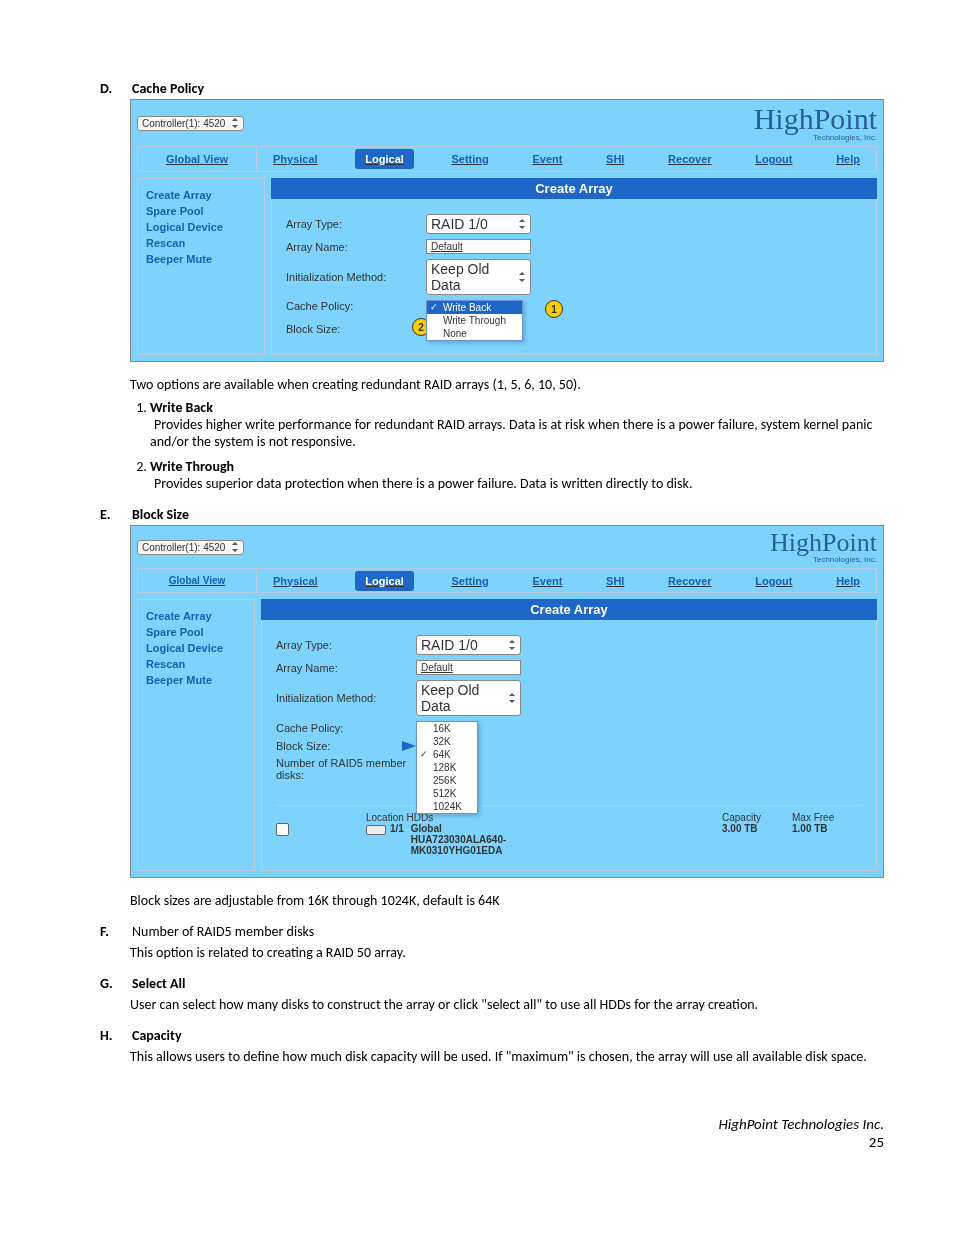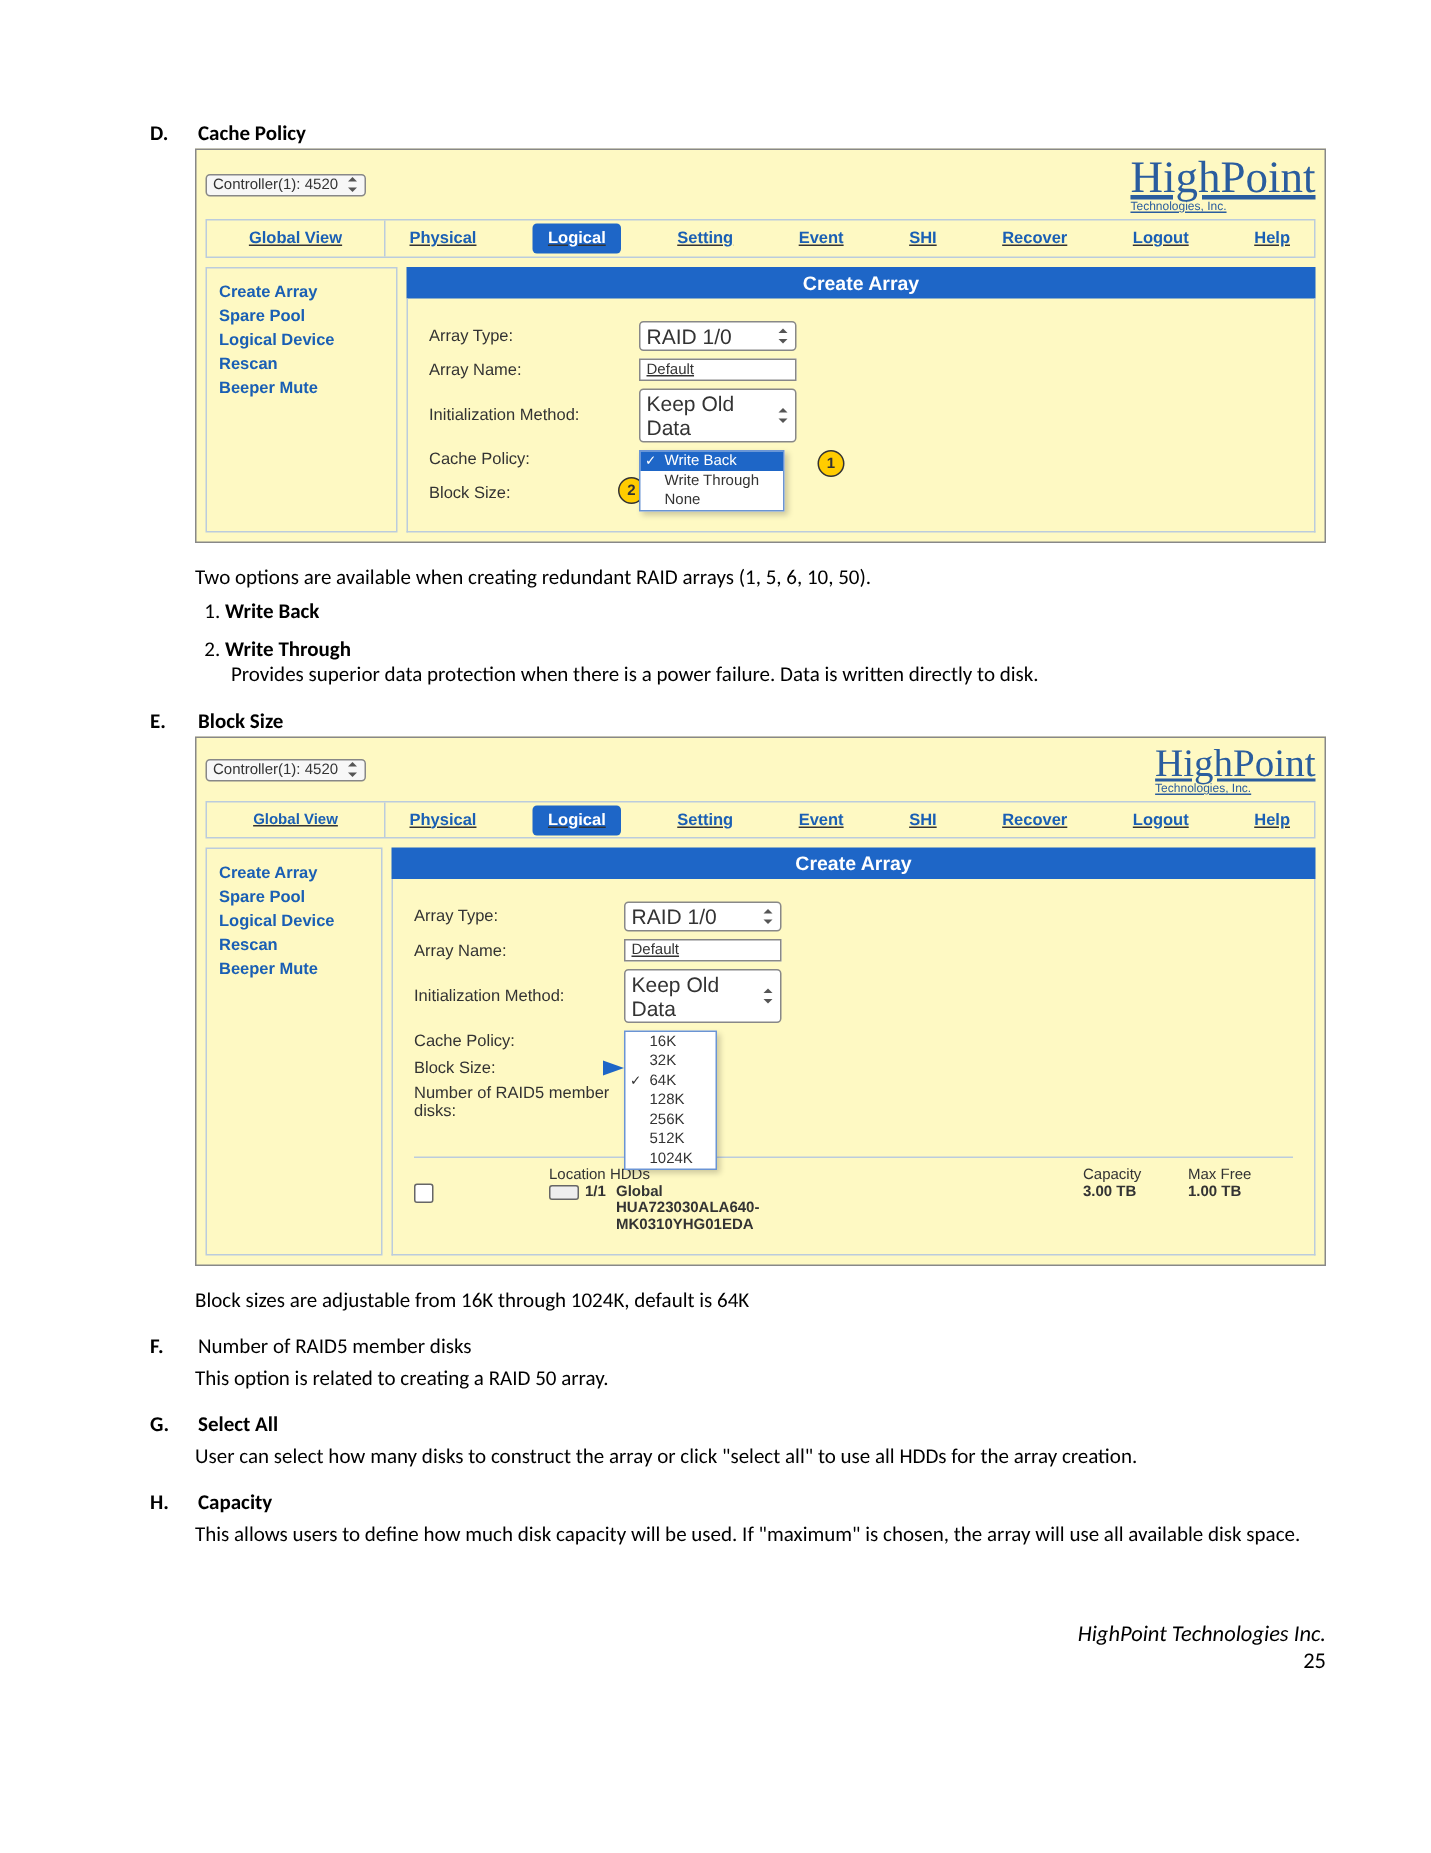--- a/index.html
+++ b/index.html
@@ -16,21 +16,21 @@
   }
   .section-heading-row {
     display: flex;
     gap: 12px;
   }
   .section-letter { width: 20px; font-weight:bold; }
   
   .app-box {
     border: 1px solid #888;
     margin: 2px 0 14px 30px;
-    background: #fef9c3;
+    background: #7dd3fc;
     font-family: Verdana, Arial, sans-serif;
     font-size: 11px;
     color:#333;
   }
   .app-topbar {
     display:flex;
     justify-content: space-between;
     align-items: center;
     padding: 4px 6px 0 6px;
   }
@@ -53,21 +53,21 @@
     content:"";position:absolute;left:1px;width:0;height:0;
     border-left:3px solid transparent;border-right:3px solid transparent;
   }
   .spinner::before{top:0;border-bottom:3px solid #555;}
   .spinner::after{bottom:0;border-top:3px solid #555;}
   .logo {
     font-family: "Brush Script MT","Segoe Script",cursive;
     color:#2a5d9e;
     font-size:30px;
     line-height:1;
-    text-decoration:underline;
+    text-align:right;
   }
   .logo small{ display:block; font-family:Verdana,Arial,sans-serif; font-size:8px; color:#2a5d9e;}
   .nav-row{
     display:flex;
     align-items:stretch;
     border:1px solid #bcd;
     margin:4px 6px 6px 6px;
     text-decoration:underline;
   }
   .nav-gv{
@@ -244,20 +244,21 @@
           <span class="lbl">Block Size:</span>
         </div>
       </div>
     </div>
   </div>
 </div>
 
 <div class="body-text">Two options are available when creating redundant RAID arrays (1, 5, 6, 10, 50).</div>
 <ol class="numlist">
   <li><b>Write Back</b><br>
+    <span class="sub">Provides higher write performance for redundant RAID arrays. Data is at risk when there is a power failure, system kernel panic and/or the system is not responsive.</span>
   </li>
   <li><b>Write Through</b><br>
     <span class="sub">Provides superior data protection when there is a power failure. Data is written directly to disk.</span>
   </li>
 </ol>
 
 <div class="section-heading-row sec-wrap">
   <span class="section-letter">E.</span>
   <span style="font-weight:bold;">Block Size</span>
 </div>

